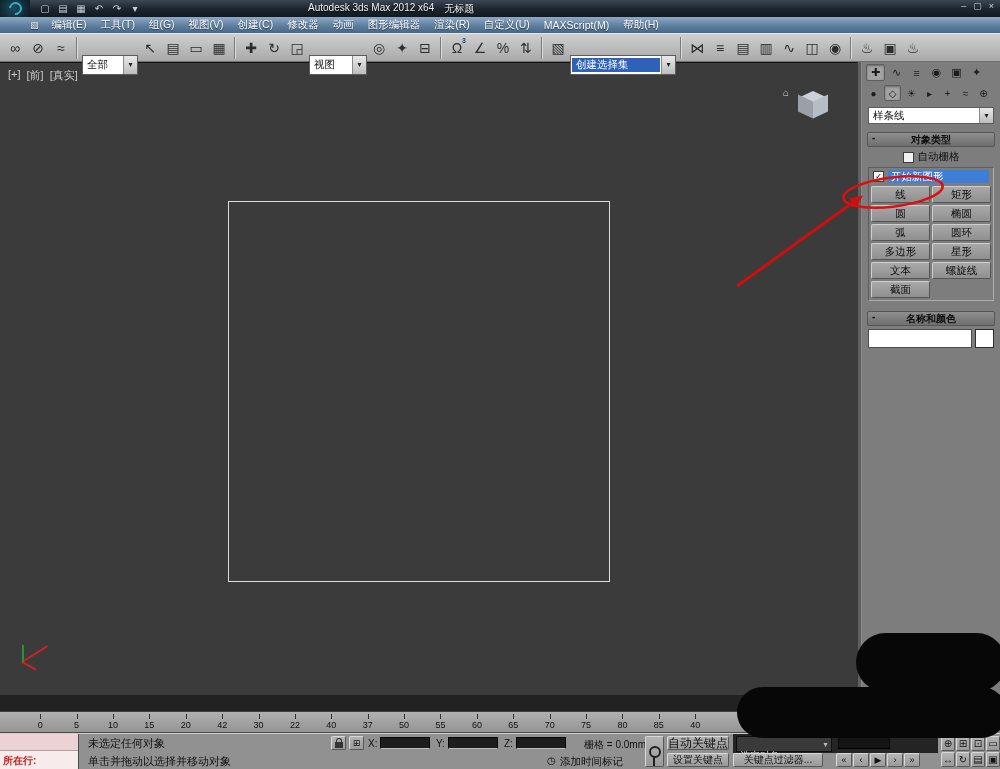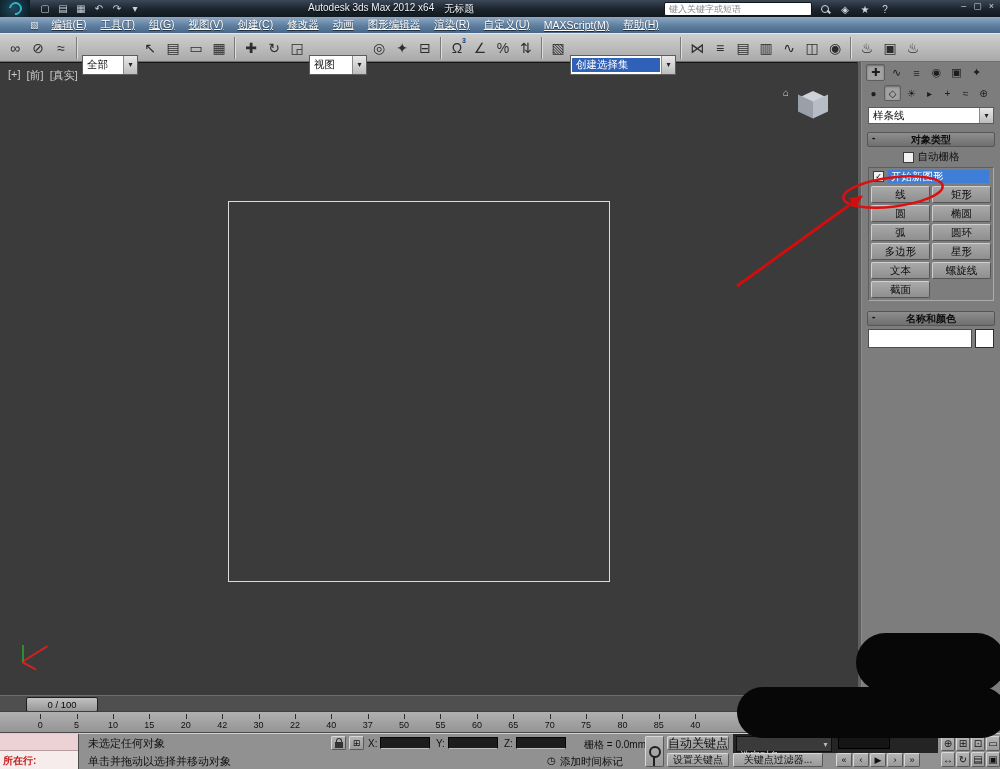--- a/index.html
+++ b/index.html
@@ -28,21 +28,21 @@
   .magglass{width:6px;height:6px;border:1.5px solid #cfd6dc;border-radius:50%;position:relative;display:inline-block;}
   .magglass::after{content:"";position:absolute;left:5px;top:5px;width:4px;height:1.5px;
     background:#cfd6dc;transform:rotate(45deg);}
   .winctl{position:absolute;right:6px;top:1px;display:flex;gap:7px;color:#cdd4da;font-size:9px;}
   
   .menubar{position:absolute;left:0;top:17px;width:1000px;height:16px;
     background:linear-gradient(180deg,#8fa9c4,#5e7f9f 55%,#47688a);
     display:flex;align-items:center;color:#fff;font-size:10.5px;z-index:20;
     text-shadow:0 1px 1px rgba(0,0,0,.55);}
   .wsico{margin:0 6px 0 30px;font-size:9px;color:#e7edf3;}
-  .mitem{padding:0 7px;white-space:nowrap;cursor:default;text-decoration:underline;}
+  .mitem{padding:0 7px;white-space:nowrap;cursor:default;}
   
   .toolbar{position:absolute;left:0;top:33px;width:1000px;height:29px;
     background:linear-gradient(180deg,#cfcfcf,#a9a9a9);
     border-top:1px solid #e6e6e6;border-bottom:1px solid #6f6f6f;
     display:flex;align-items:center;gap:1px;padding:0 4px;box-sizing:border-box;z-index:20;}
   .tico{width:22px;height:24px;display:flex;align-items:center;justify-content:center;
     font-size:14px;color:#2d2d2d;position:relative;flex:none;}
   .tico .sup{position:absolute;right:2px;top:1px;font-size:7px;color:#15427c;font-weight:bold;}
   .sep{width:1px;height:22px;background:#7b7b7b;border-right:1px solid #dcdcdc;margin:0 3px;flex:none;}
   .combo{display:inline-flex;align-items:center;height:18px;background:#fff;
@@ -174,29 +174,20 @@
       <span class="qico">▤</span>
       <span class="qico">▦</span>
       <span class="qico">↶</span>
       <span class="qico">↷</span>
       <span class="qico">▾</span>
     </div>
     <div class="titletext">
       <span>Autodesk 3ds Max 2012 x64</span>
       <span>无标题</span>
     </div>
-    <div class="ic">
-      <input class="ic-search" placeholder="键入关键字或短语" style="">
-      <span class="ic-btn">
-          <span class="magglass"></span>
-        </span>
-      <span class="ic-btn">◈</span>
-      <span class="ic-btn">★</span>
-      <span class="ic-btn">?</span>
-    </div>
     <div class="winctl">
       <span>–</span>
       <span>▢</span>
       <span>×</span>
     </div>
   </div>
 
   <div class="menubar">
     <span class="wsico">▧</span>
     <span class="mitem">编辑(E)</span>
@@ -345,23 +336,20 @@
         <span class="minus">-</span>
         <span>名称和颜色</span>
       </div>
       <div class="ncrow">
         <input class="namefield" value="" style="">
         <span class="swatch"></span>
       </div>
     </div>
   </div>
 
-  <div class="tslider">
-    <div class="thandle">0 / 100</div>
-  </div>
   <div class="ruler">
     <span class="tick">0</span>
     <span class="tick">5</span>
     <span class="tick">10</span>
     <span class="tick">15</span>
     <span class="tick">20</span>
     <span class="tick">42</span>
     <span class="tick">30</span>
     <span class="tick">22</span>
     <span class="tick">40</span>

